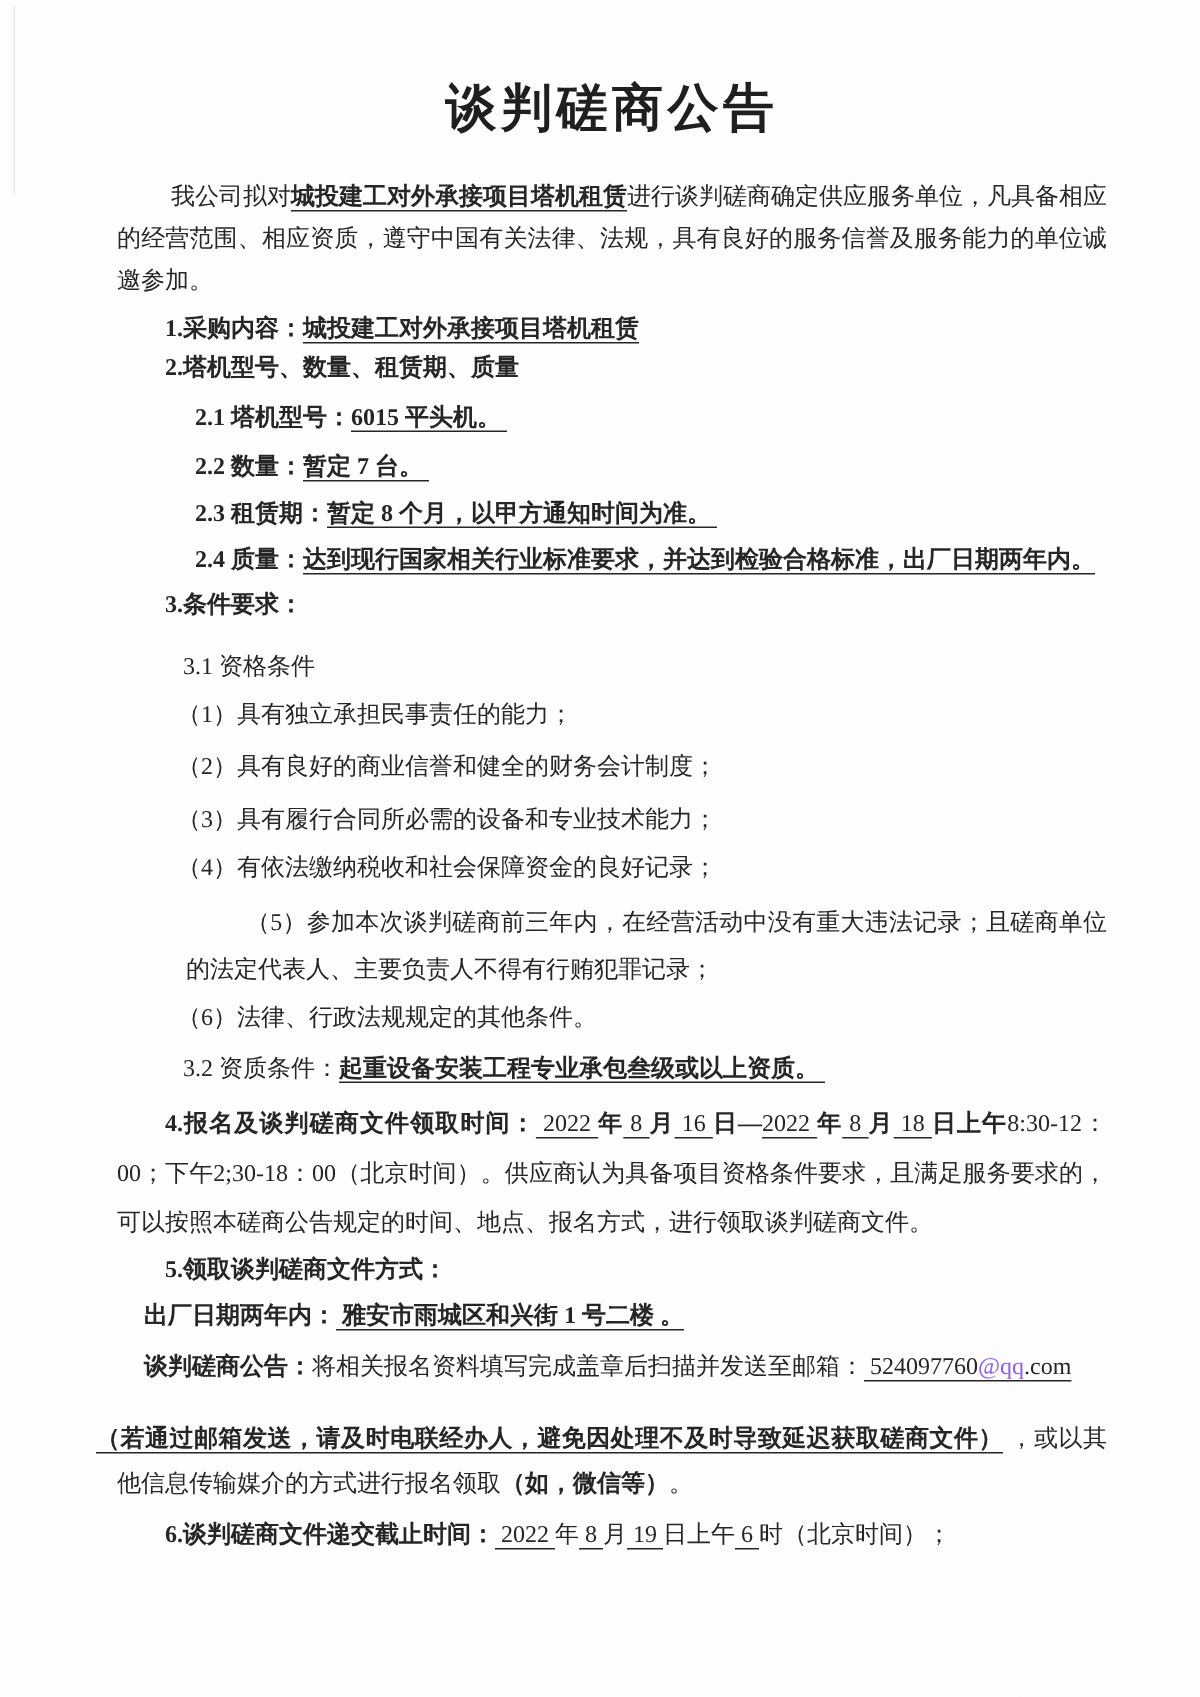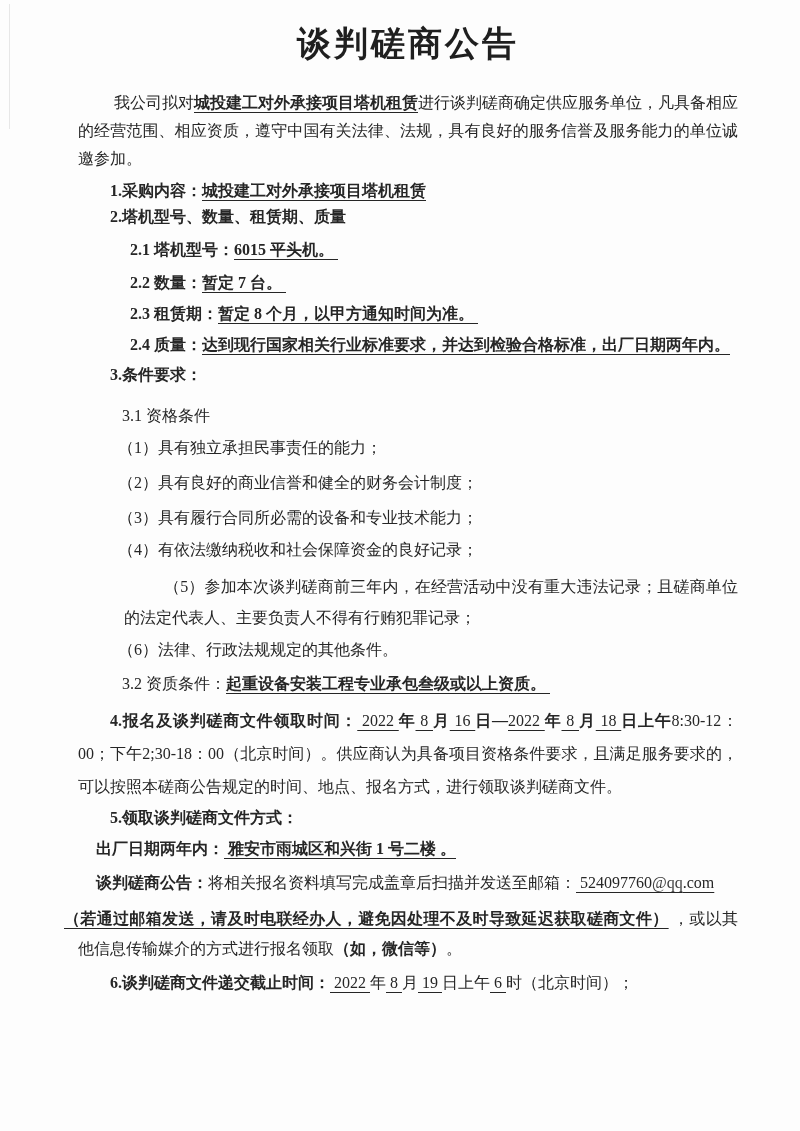--- a/index.html
+++ b/index.html
@@ -1,21 +1,21 @@
 <!DOCTYPE html>
 <html><head>
 <meta charset="utf-8">
 <style>
   html, body { margin: 0; padding: 0; background: #ffffff; }
   .page {
     position: relative;
     width: 800px;
     height: 1131px;
     box-sizing: border-box;
-    padding: 21px 62px 0 78px;
+    padding: 50px 62px 0 78px;
     background: #fdfdfd;
     color: #262626;
     font-family: "Liberation Serif", "DejaVu Serif", serif;
     font-size: 16px;
     overflow: hidden;
   }
   .scan-line {
     position: absolute;
     left: 9px; top: 4px;
     width: 1px; height: 125px;
@@ -31,21 +31,21 @@
     color: #1f1f1f;
   }
   p { margin: 0; line-height: 26px; text-align: justify; }
   .b  { font-weight: bold; }
   .u  {
     text-decoration: underline;
     text-underline-offset: 4px;
     text-decoration-thickness: 1px;
     white-space: pre-wrap;
   }
-  .lt { color: #404040; }
+  .lt { color: #8b5cf6; }
 
   .p-intro { text-indent: 36px; line-height: 28px; margin-top: 22px; }
   .p-l1    { text-indent: 32px; }
   .p-l2    { text-indent: 52px; }
   .p-l2b   { text-indent: 44px; }
   .p-cond  { text-indent: 40px; }
   .p-l0    { text-indent: 18px; }
   .p-note  { text-indent: -14px; line-height: 30px; }
   .p-five  { line-height: 31px; margin-left: 46px; }
   .p-four  { line-height: 33px; }
@@ -62,21 +62,21 @@
   .mt-c2 { margin-top: 9px; }
   .mt-c3 { margin-top: 9px; }
   .mt-c4 { margin-top: 6px; }
   .mt-c5 { margin-top: 8px; }
   .mt-c6 { margin-top: 4px; }
   .mt-apt    { margin-top: 8px; }
   .mt-time4  { margin-top: 7px; }
   .mt-method { margin-top: 2px; }
   .mt-onsite { margin-top: 5px; }
   .mt-online { margin-top: 8px; }
-  .mt-note   { margin-top: 8px; }
+  .mt-note   { margin-top: 20px; }
   .mt-dead   { margin-top: 6px; }
 </style>
 </head>
 <body>
 
 <div class="page">
   <div class="scan-line"></div>
 
   <h1 class="doc-title">谈判磋商公告</h1>
 

